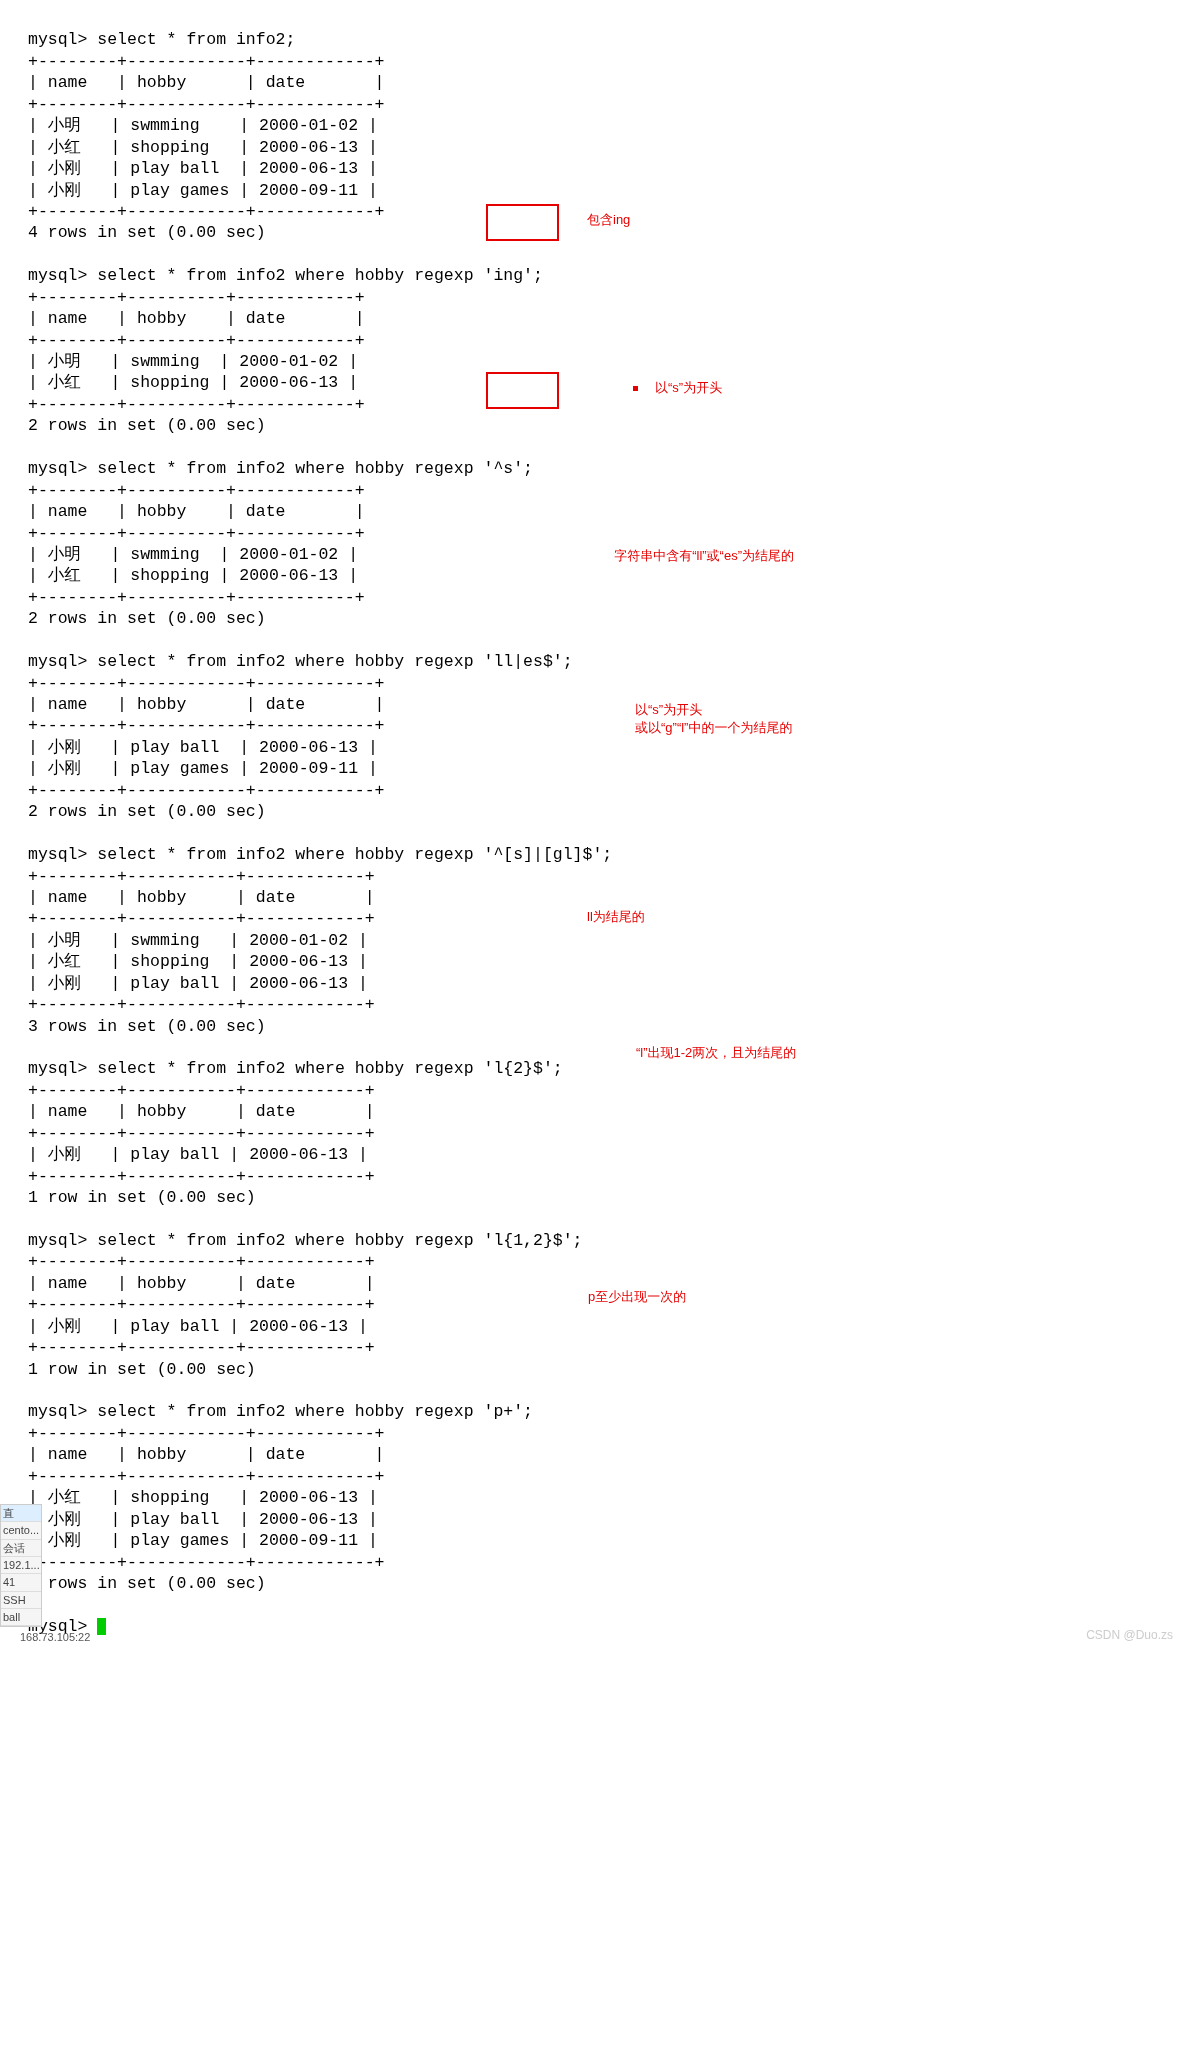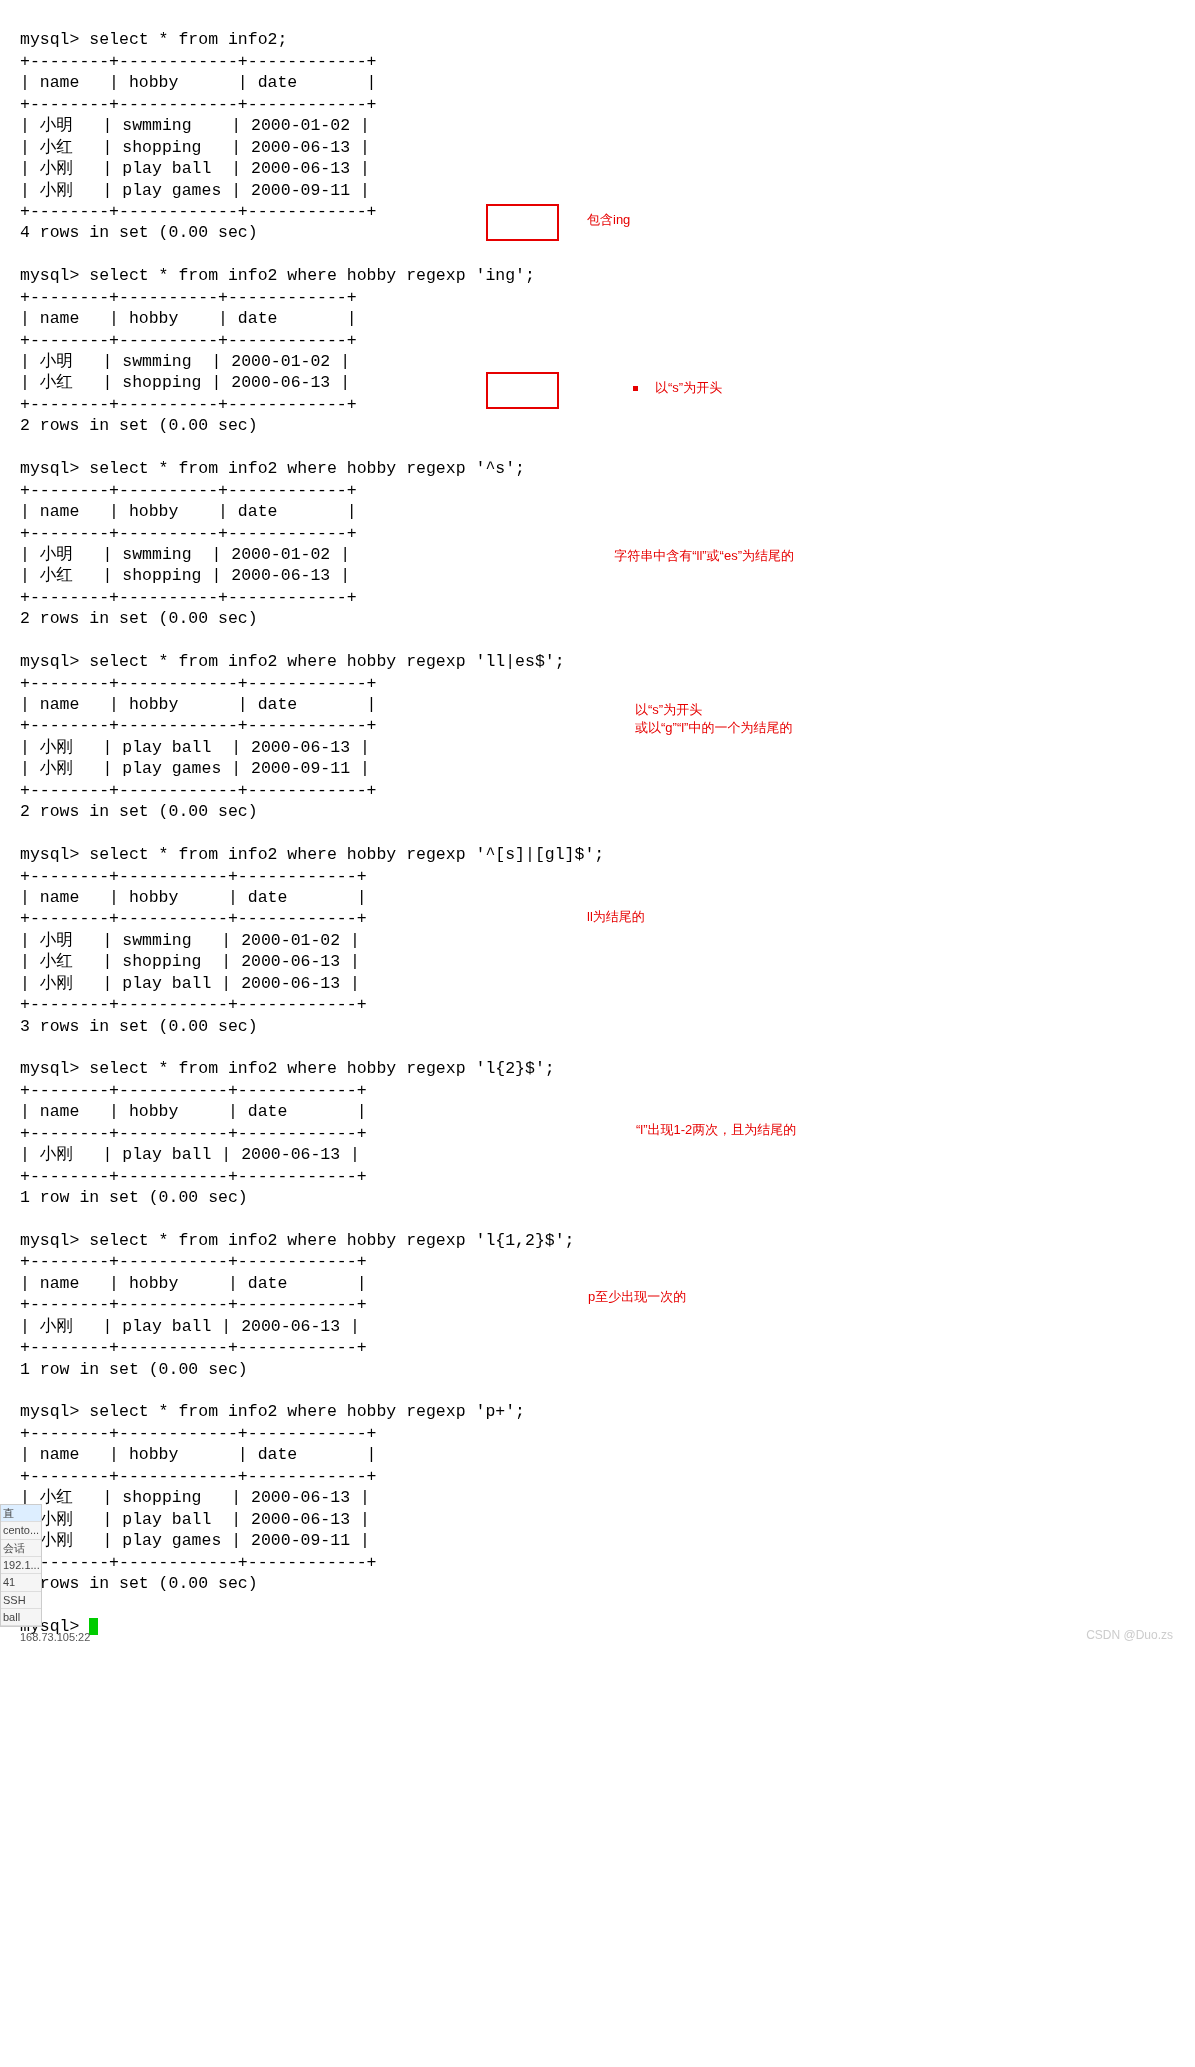--- a/index.html
+++ b/index.html
@@ -6,21 +6,21 @@
     margin: 0;
     padding: 0;
     font-family: "Courier New", monospace;
     font-size: 16.5px;
     line-height: 1.3;
     background: #fff;
     color: #000;
     width: 1195px;
   }
   .terminal {
-    padding: 8px 0 8px 20px;
+    padding: 8px 0 8px 28px;
     white-space: pre;
   }
   .annotation {
     position: absolute;
     color: #e60000;
     font-family: "Microsoft YaHei", "PingFang SC", sans-serif;
     font-size: 13px;
     line-height: 1.4;
     white-space: normal;
   }
@@ -167,21 +167,21 @@
 <div class="redbox" style="left:486px; top:204px; width:69px; height:33px;"></div>
 <div class="redbox" style="left:486px; top:372px; width:69px; height:33px;"></div>
 <div class="reddot" style="left:633px; top:386px;"></div>
 
 <div class="annotation" style="left:587px; top:211px;">包含ing</div>
 <div class="annotation" style="left:655px; top:379px;">以“s”为开头</div>
 <div class="annotation" style="left:594px; top:547px; width:200px;text-align:right;">字符串中含有“ll”或“es”为结尾的</div>
 <div class="annotation" style="left:635px; top:701px; width:200px; white-space:pre-line;">以“s”为开头
 或以“g”“l”中的一个为结尾的</div>
 <div class="annotation" style="left:587px; top:908px;text-align:right;">ll为结尾的</div>
-<div class="annotation" style="left:636px; top:1121px; width:200px;">“l”出现1-2两次，且为结尾的</div>
+<div class="annotation" style="left:636px; top:1044px; width:200px;">“l”出现1-2两次，且为结尾的</div>
 <div class="annotation" style="left:588px; top:1244px;margin-top:44px;">p至少出现一次的</div>
 
 <div class="sidebar">
   <div class="sel">直</div>
   <div>cento...</div>
   <div>会话</div>
   <div>192.1...</div>
   <div>41</div>
   <div>SSH</div>
   <div>ball</div>

